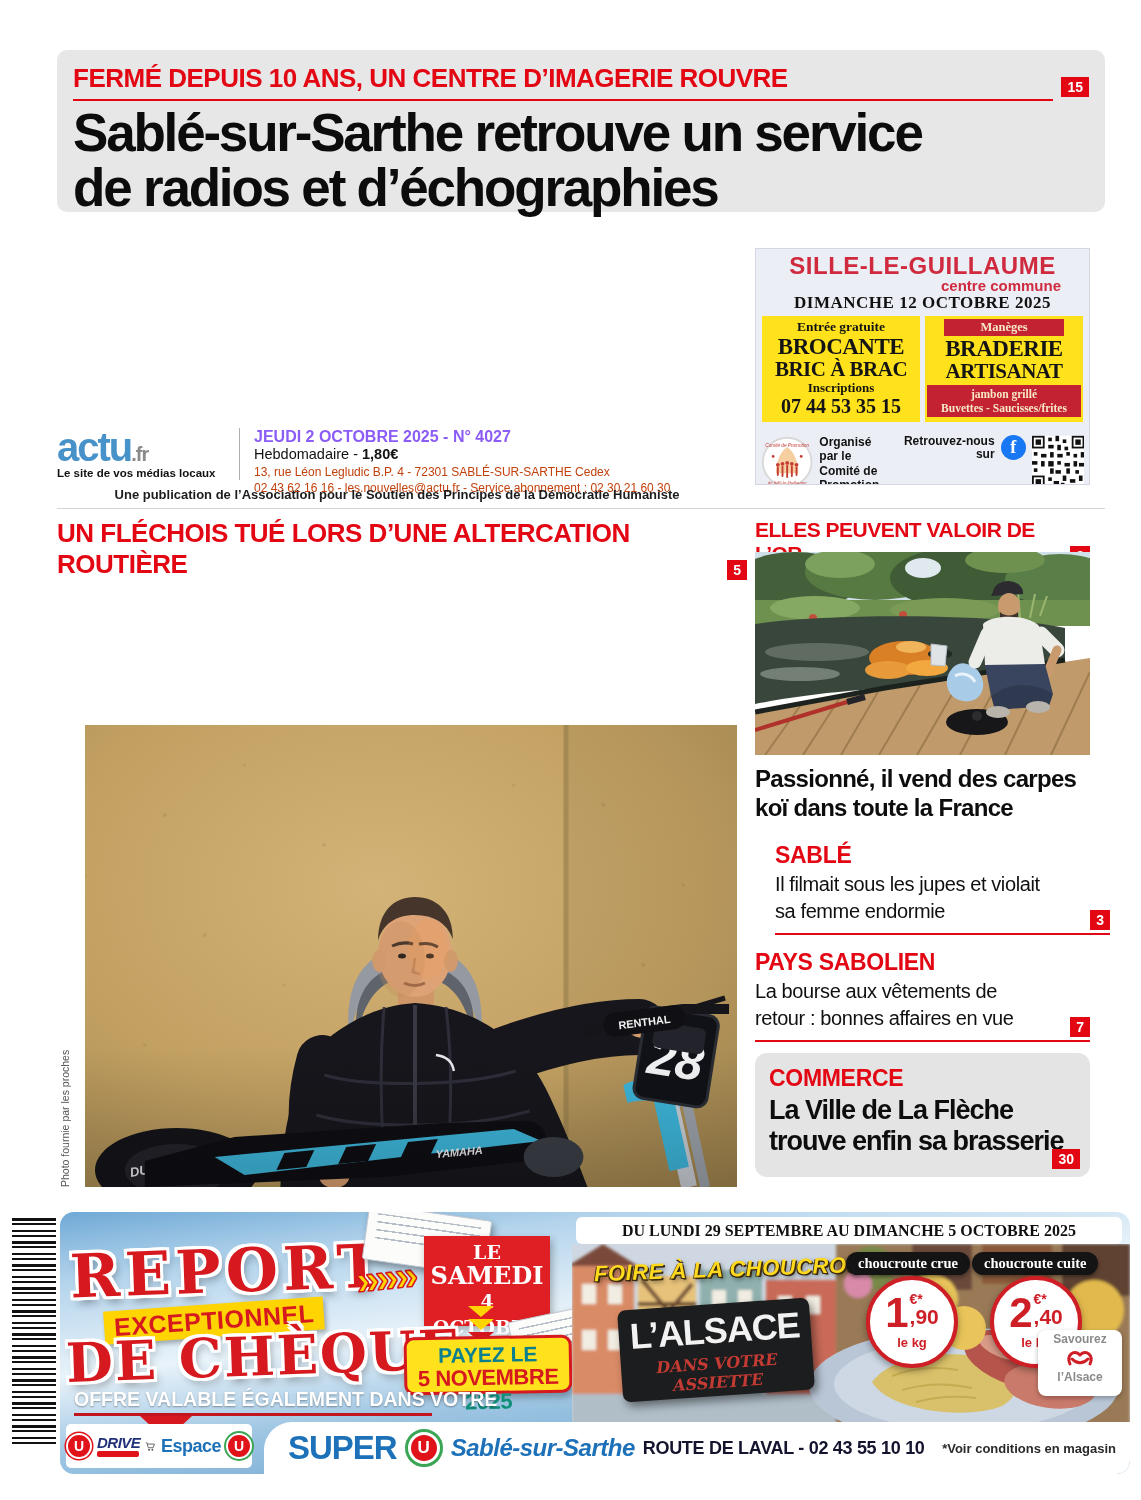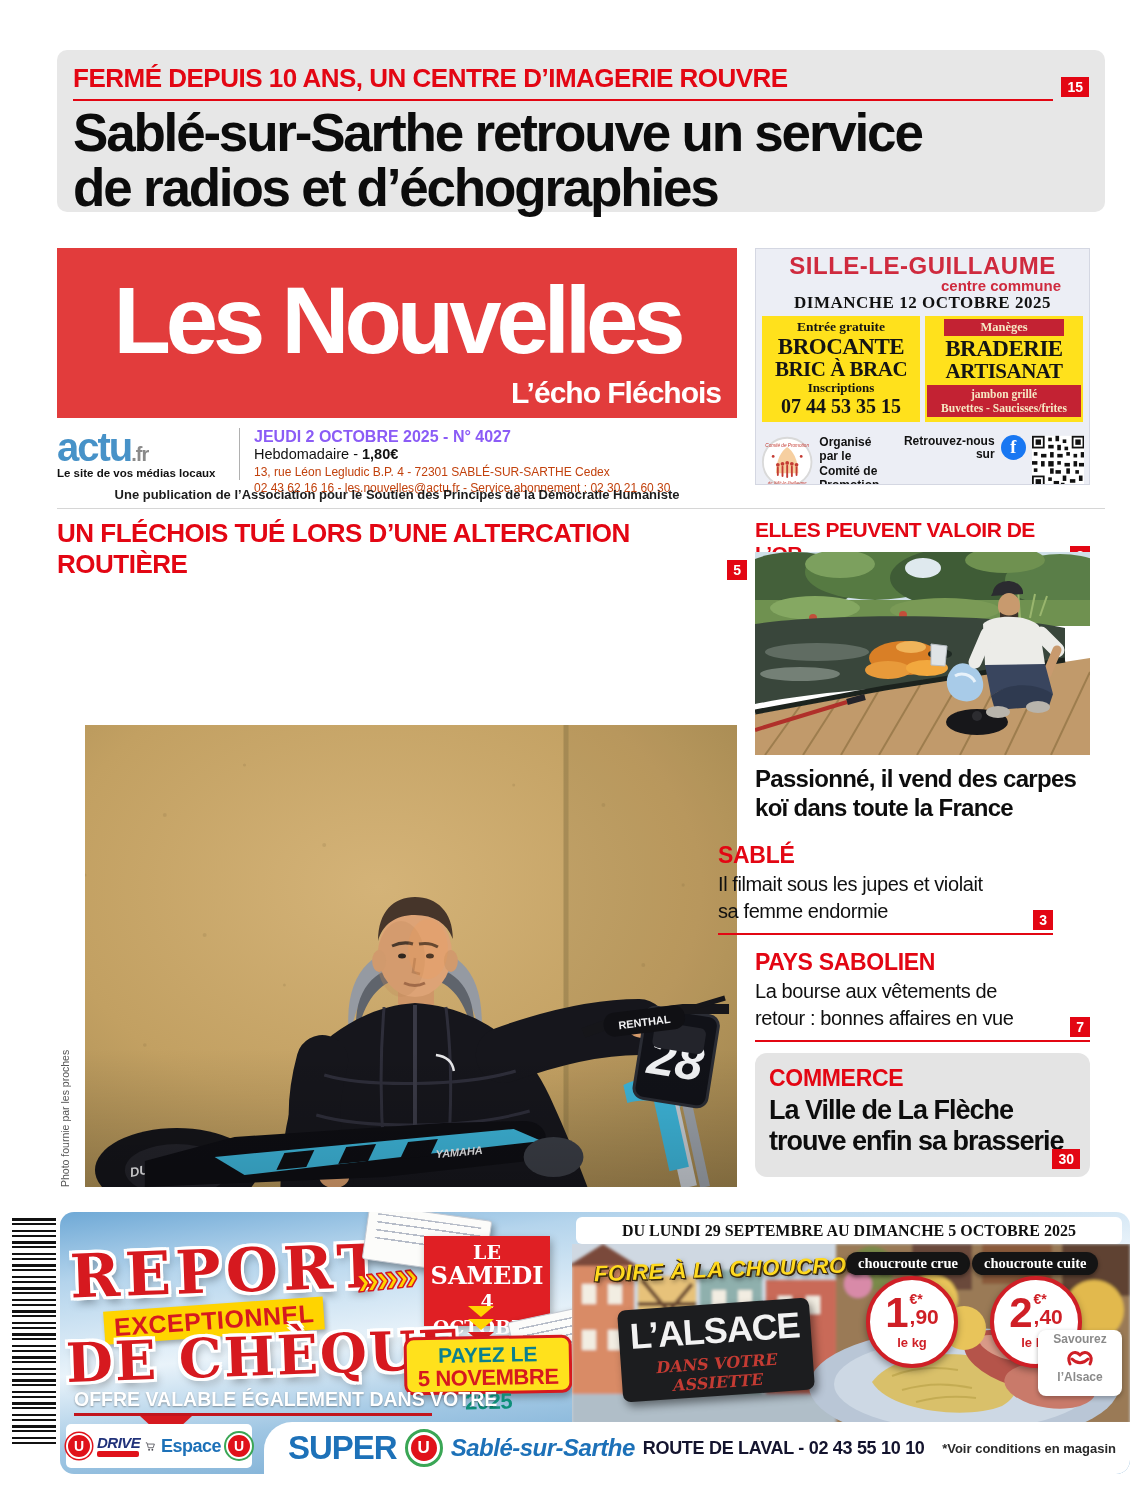--- a/index.html
+++ b/index.html
@@ -82,21 +82,21 @@
           transform:rotate(-90deg);font-size:10.5px;color:#555;}
   .photo-frame{position:absolute;left:28px;top:0;width:652px;height:462px;overflow:hidden;}
 
   
   #rc-kickrow{left:755px;top:518px;width:335px;}
   #rc-kickrow .kicker{font-size:21px;flex:1;}
   #koi{left:755px;top:552px;width:335px;height:203px;overflow:hidden;}
   #koi-title{left:755px;top:764px;width:345px;font-size:24px;font-weight:800;line-height:1.22;
              letter-spacing:-0.7px;color:#0d0d0d;}
   .brief{width:335px;}
-  #brief1{left:718px;top:843px;}
+  #brief1{left:775px;top:843px;}
   #brief2{left:755px;top:950px;}
   .brief-sec{color:#e30613;font-weight:800;font-size:23px;letter-spacing:-0.3px;line-height:1.1;}
   .brief-body{position:relative;border-bottom:2px solid #e30613;padding-bottom:9px;}
   .brief-title{font-size:20px;line-height:1.32;letter-spacing:-0.4px;color:#101010;margin-top:3px;}
   .brief-body .badge{position:absolute;right:0;bottom:3px;}
   #commerce{left:755px;top:1053px;width:335px;height:124px;background:#e4e4e4;border-radius:12px;
             padding:12px 14px;box-sizing:border-box;}
   .com-sec{color:#e30613;font-weight:800;font-size:23px;letter-spacing:-0.3px;}
   .com-title{font-size:27px;font-weight:800;letter-spacing:-1px;line-height:1.16;color:#0d0d0d;
              margin-top:3px;}
@@ -211,24 +211,20 @@
 
   <div class="abs" id="top-banner">
     <div class="kickrow">
       <div class="kicker">FERMÉ DEPUIS 10 ANS, UN CENTRE D’IMAGERIE ROUVRE</div>
       <span class="badge">15</span>
     </div>
     <div class="tb-headline preline">Sablé-sur-Sarthe retrouve un service
 de radios et d’échographies</div>
   </div>
 
-  <div class="abs" id="masthead">
-    <div class="mh-title">Les Nouvelles</div>
-    <div class="mh-sub">L’écho Fléchois</div>
-  </div>
 
   <div class="abs" id="sille">
     <div class="sille-title">SILLE-LE-GUILLAUME</div>
     <div class="sille-sub">centre commune</div>
     <div class="sille-date">DIMANCHE 12 OCTOBRE 2025</div>
     <div class="sille-grid">
       <div class="sille-box">
         <div class="s-entry">Entrée gratuite</div>
         <div class="s-big">BROCANTE</div>
         <div class="s-big2">BRIC À BRAC</div>

